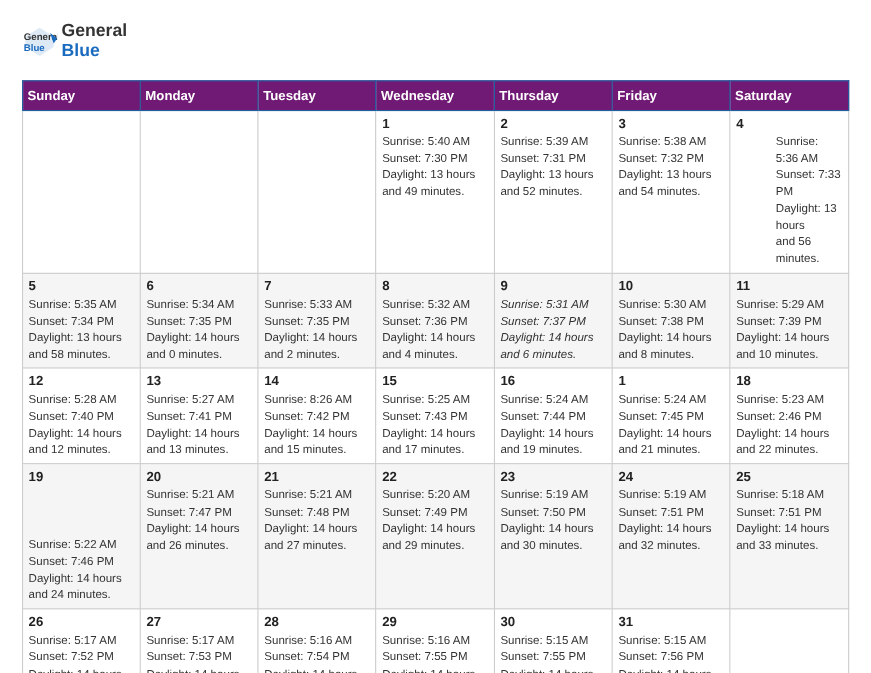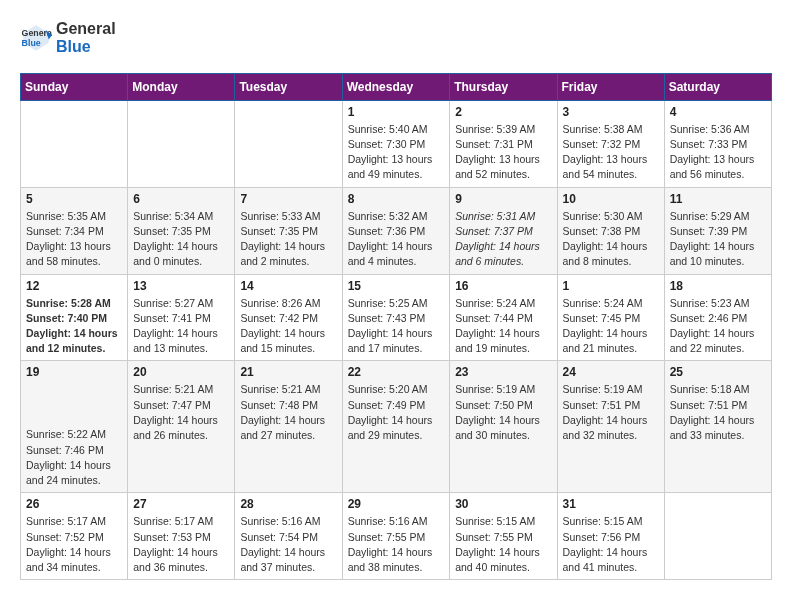--- a/index.html
+++ b/index.html
@@ -132,21 +132,21 @@
         </td>
         <td>
           <div class="day-number">3</div>
           <div class="cell-content" style="white-space: pre-line;">Sunrise: 5:38 AM
 Sunset: 7:32 PM
 Daylight: 13 hours
 and 54 minutes.</div>
         </td>
         <td>
           <div class="day-number">4</div>
-          <div class="cell-content" style="white-space: pre-line;">Sunrise: 5:36 AM
+          <div class="cell-content" style="white-space: pre-line; margin-left: 36px;">Sunrise: 5:36 AM
 Sunset: 7:33 PM
 Daylight: 13 hours
 and 56 minutes.</div>
         </td>
       </tr>
       <tr>
         <td>
           <div class="day-number">5</div>
           <div class="cell-content" style="white-space: pre-line;">Sunrise: 5:35 AM
 Sunset: 7:34 PM
@@ -192,21 +192,21 @@
           <div class="day-number">11</div>
           <div class="cell-content" style="white-space: pre-line;">Sunrise: 5:29 AM
 Sunset: 7:39 PM
 Daylight: 14 hours
 and 10 minutes.</div>
         </td>
       </tr>
       <tr>
         <td>
           <div class="day-number">12</div>
-          <div class="cell-content" style="white-space: pre-line; font-weight: bold;">Sunrise: 5:28 AM
+          <div class="cell-content" style="white-space: pre-line;">Sunrise: 5:28 AM
 Sunset: 7:40 PM
 Daylight: 14 hours
 and 12 minutes.</div>
         </td>
         <td>
           <div class="day-number">13</div>
           <div class="cell-content" style="white-space: pre-line;">Sunrise: 5:27 AM
 Sunset: 7:41 PM
 Daylight: 14 hours
 and 13 minutes.</div>

